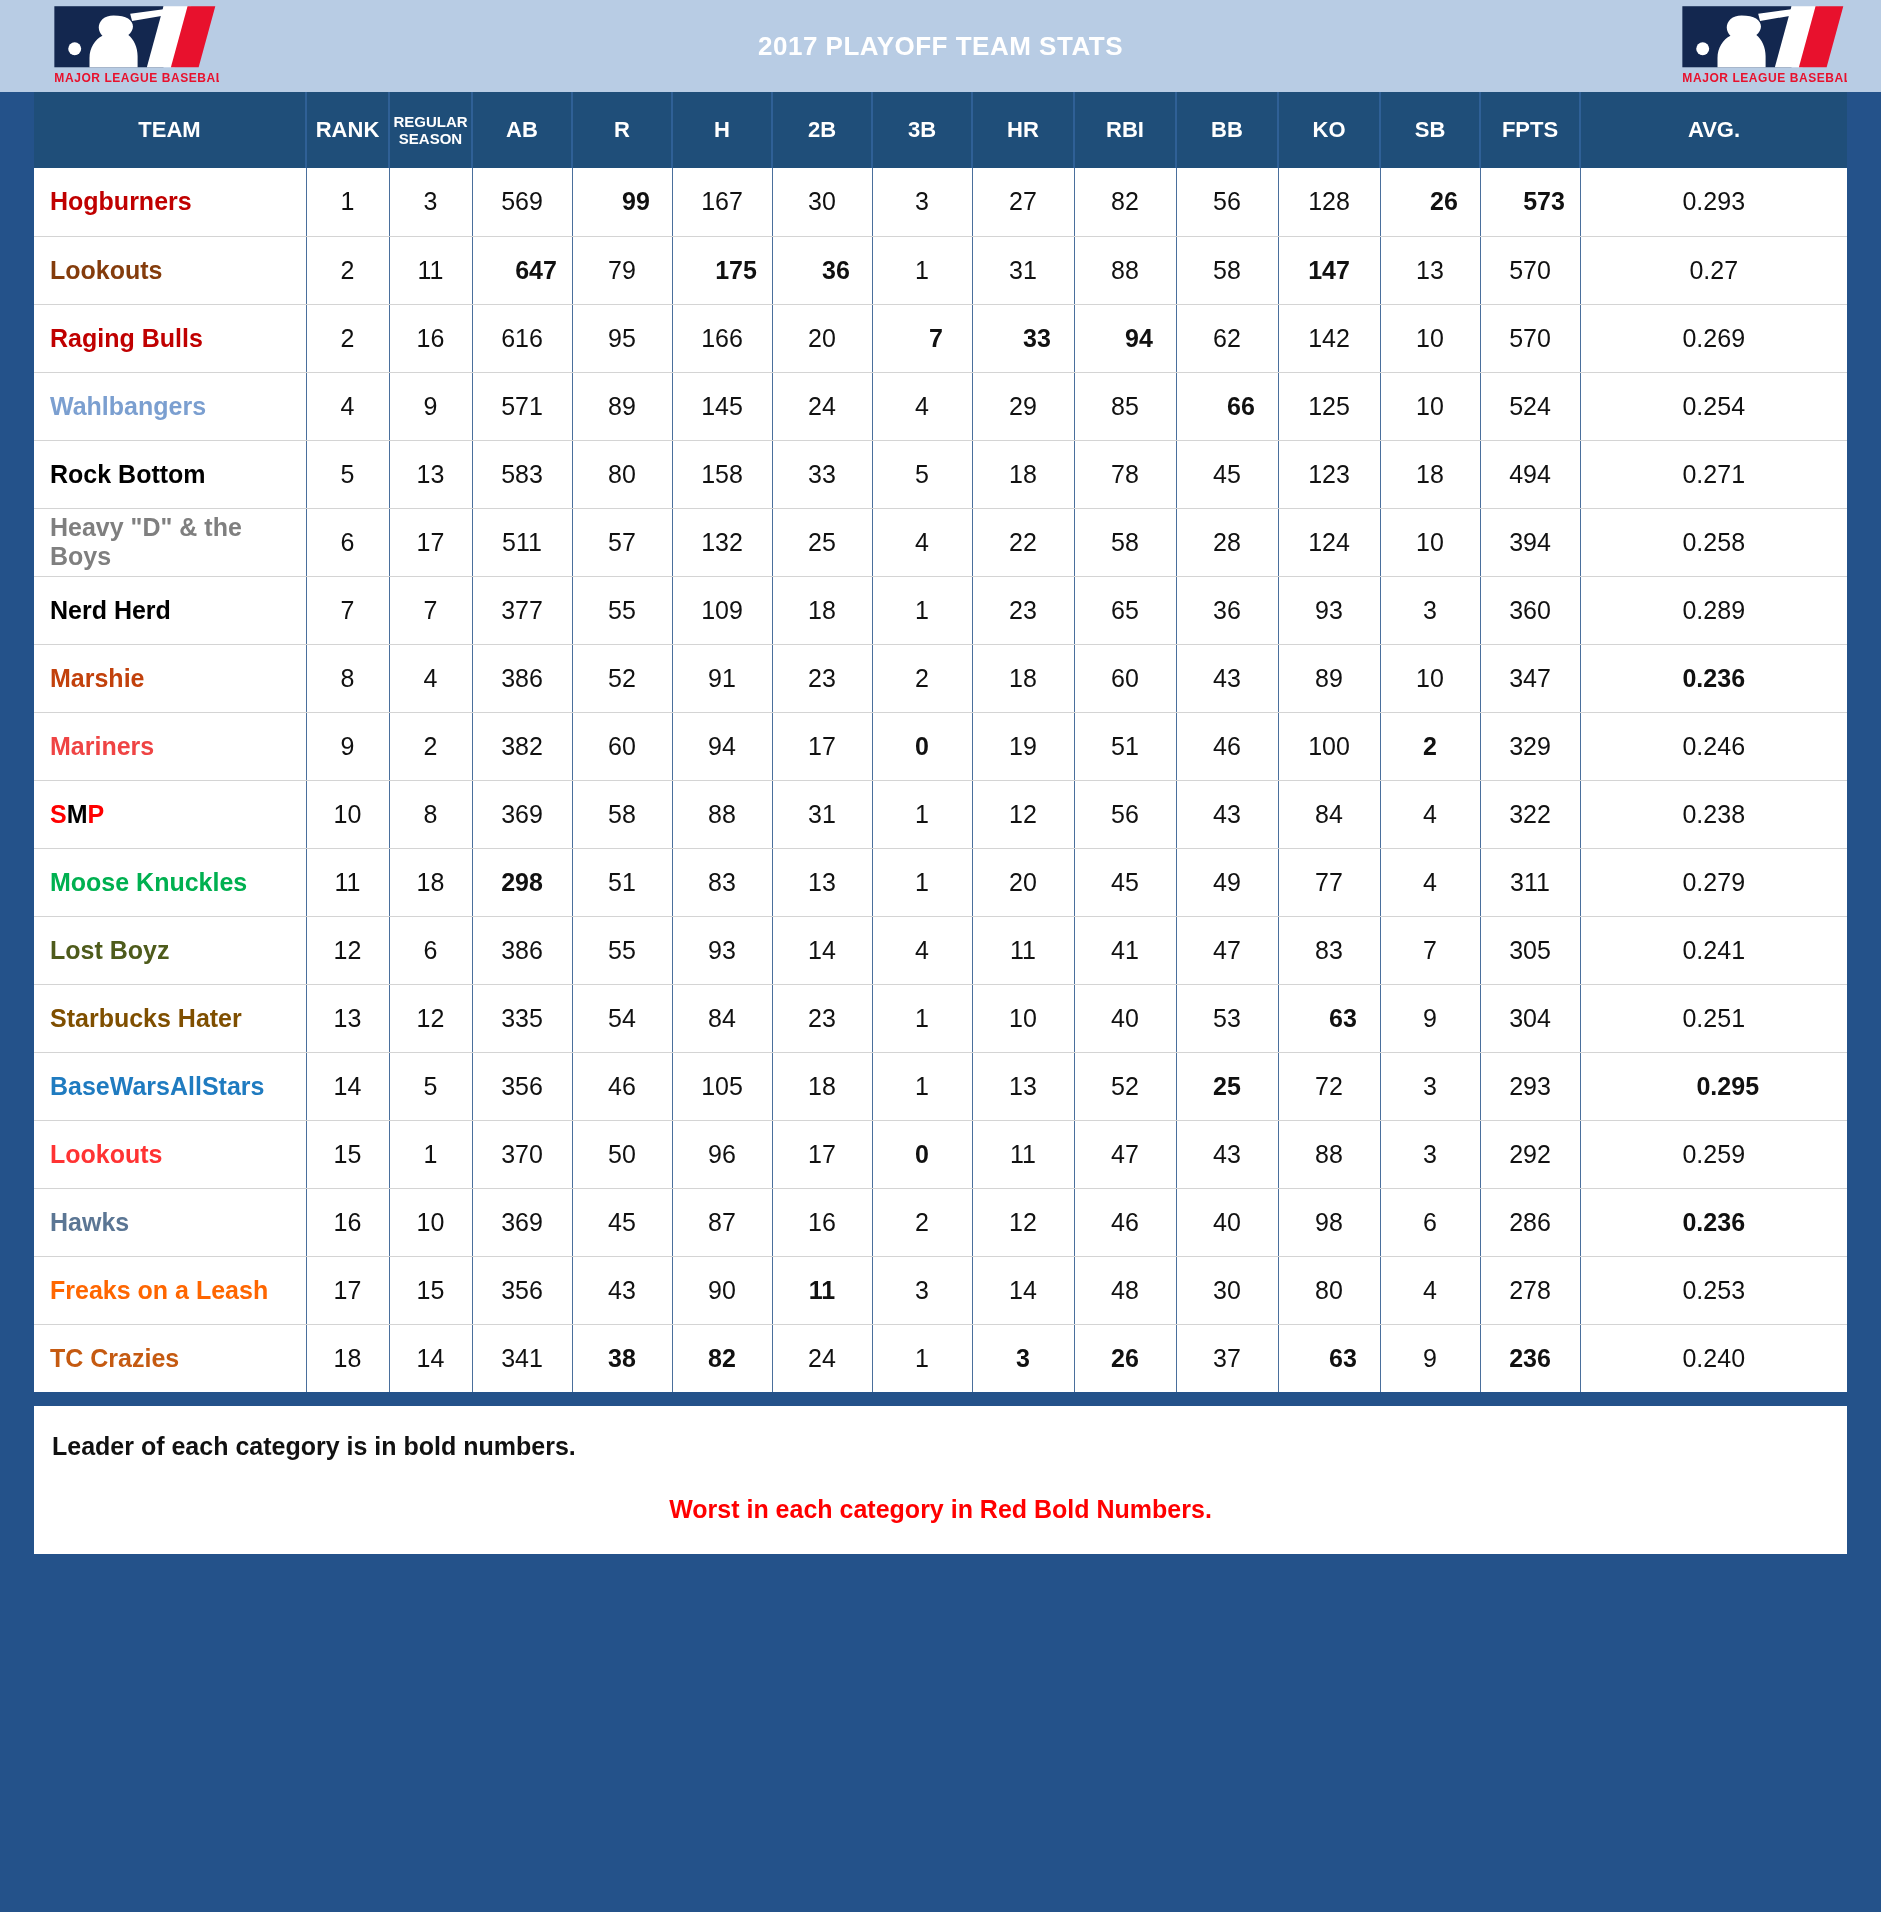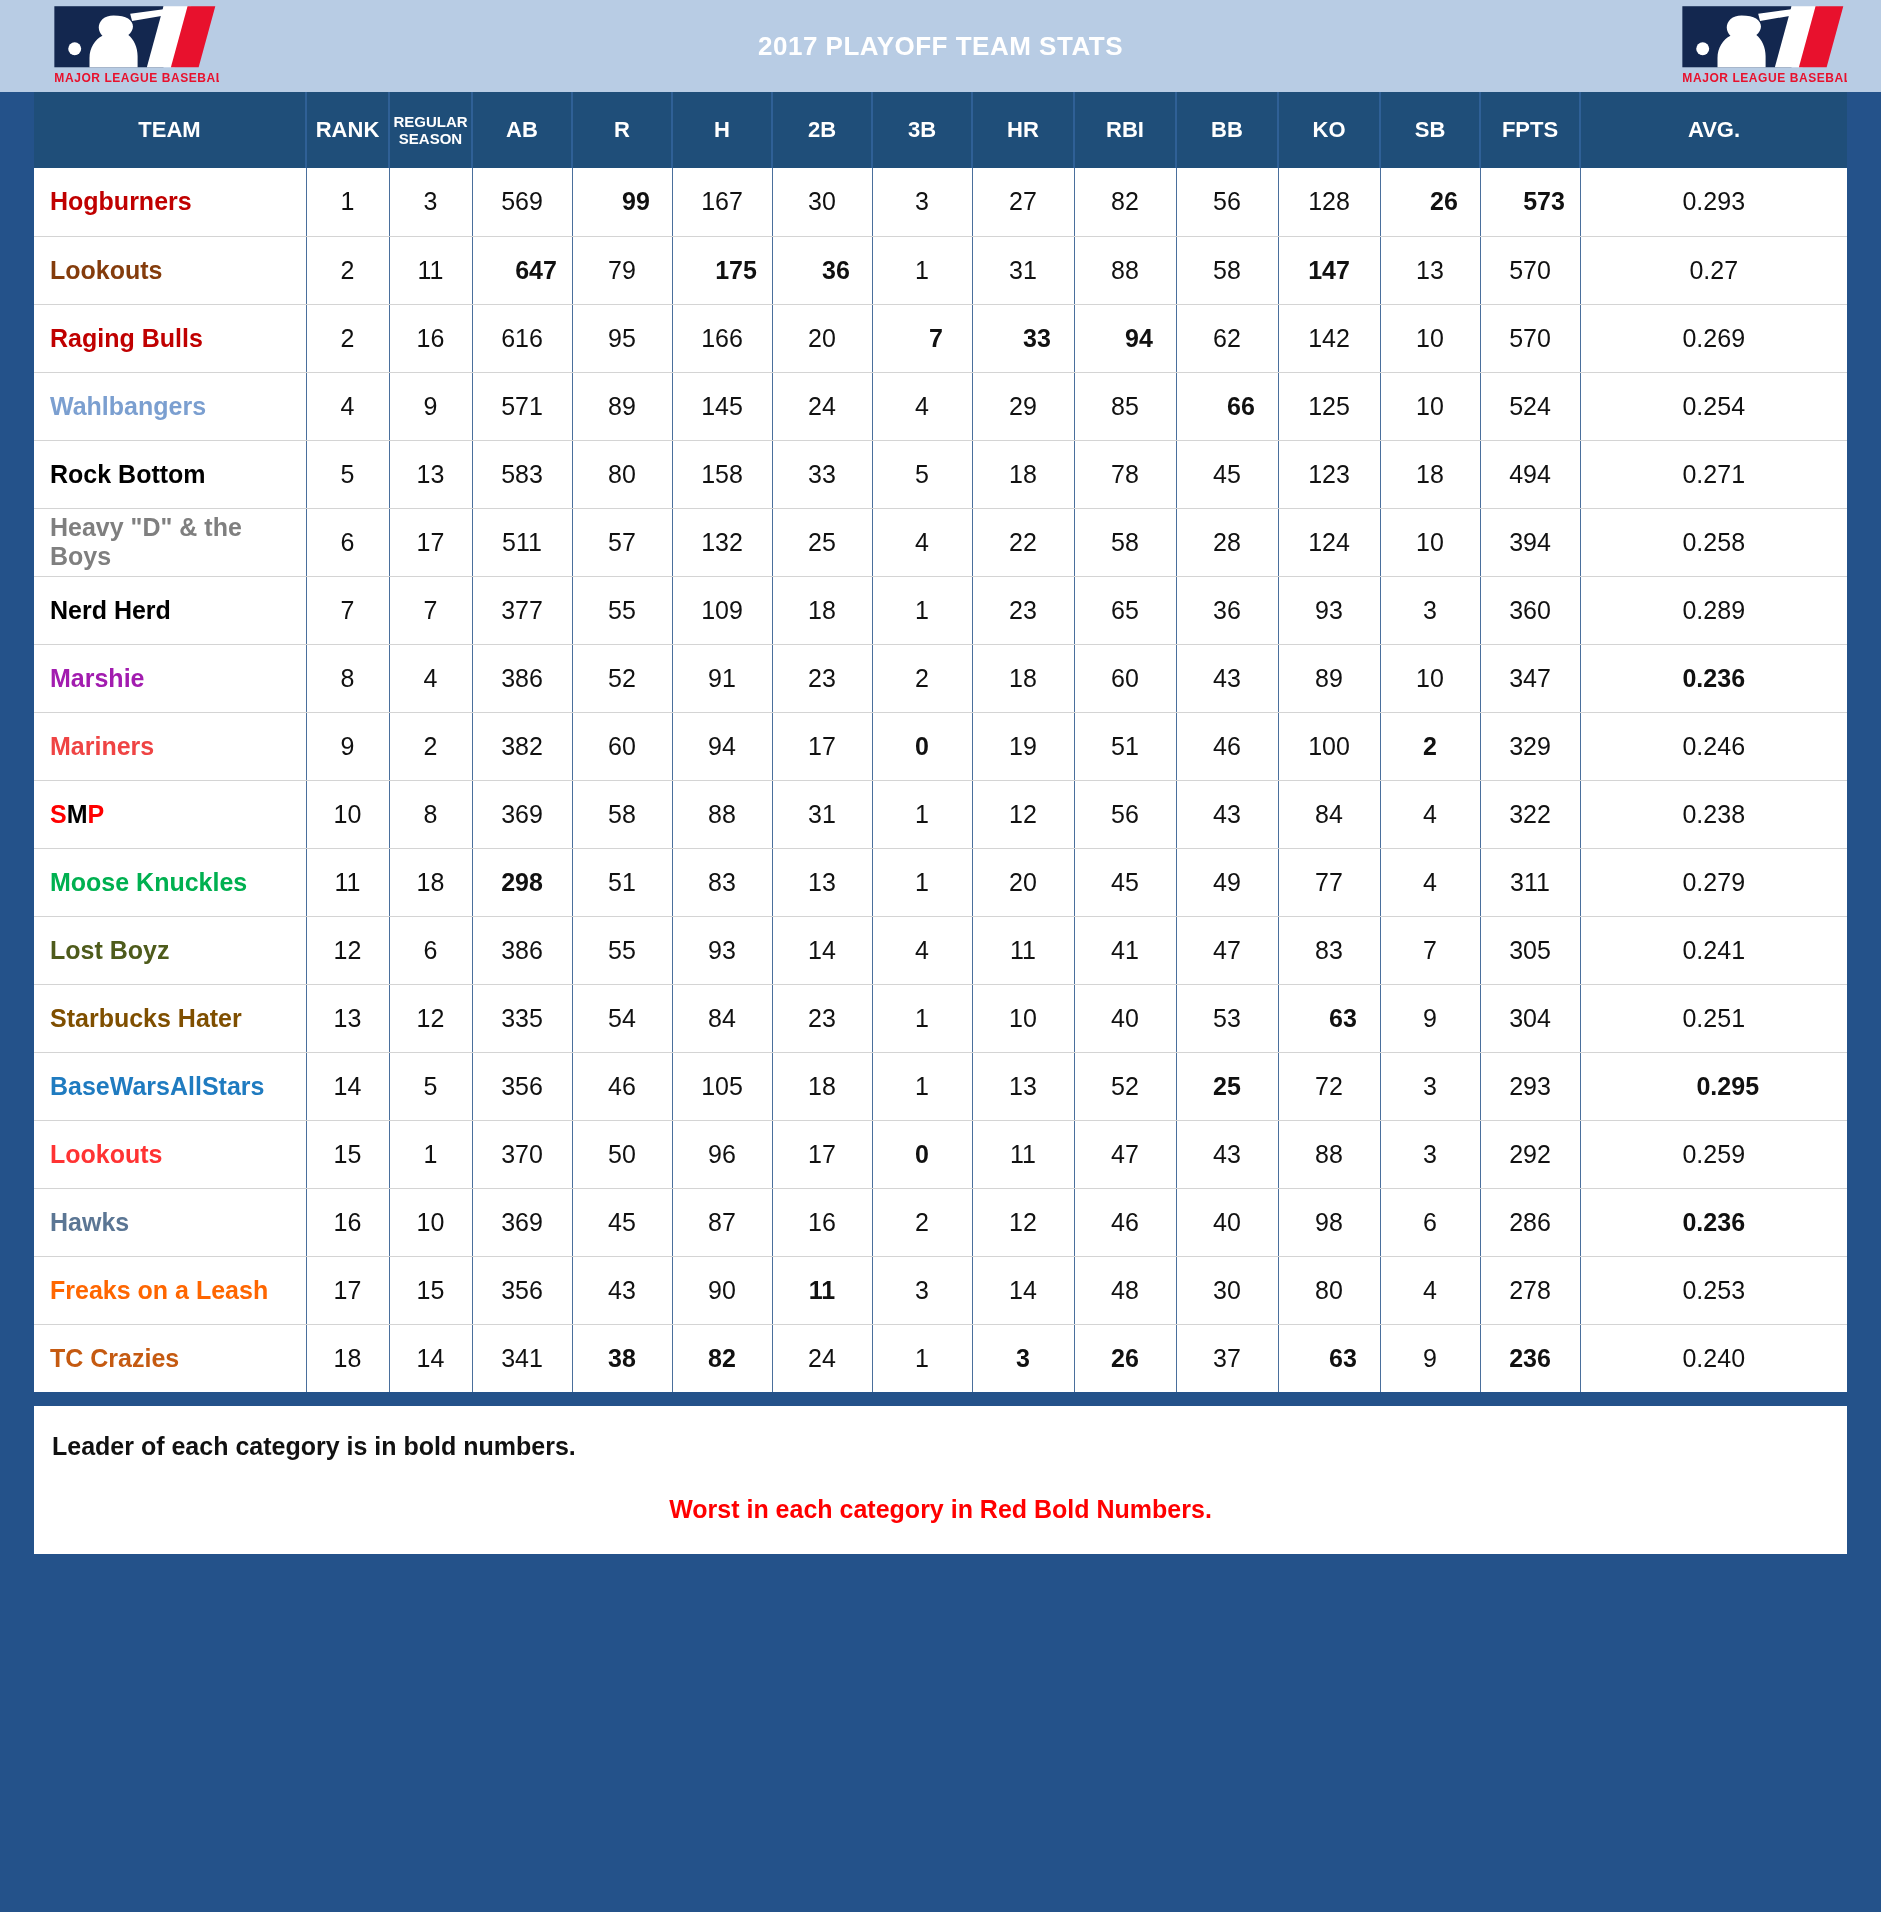--- a/index.html
+++ b/index.html
@@ -338,21 +338,21 @@
             <td>1</td>
             <td>23</td>
             <td>65</td>
             <td>36</td>
             <td>93</td>
             <td>3</td>
             <td>360</td>
             <td>0.289</td>
           </tr>
           <tr>
-            <td class="team" style="color: #a21caf;">Marshie</td>
+            <td class="team" style="color: #c2410c;">Marshie</td>
             <td>8</td>
             <td>4</td>
             <td>386</td>
             <td>52</td>
             <td>91</td>
             <td>23</td>
             <td>2</td>
             <td>18</td>
             <td>60</td>
             <td>43</td>

